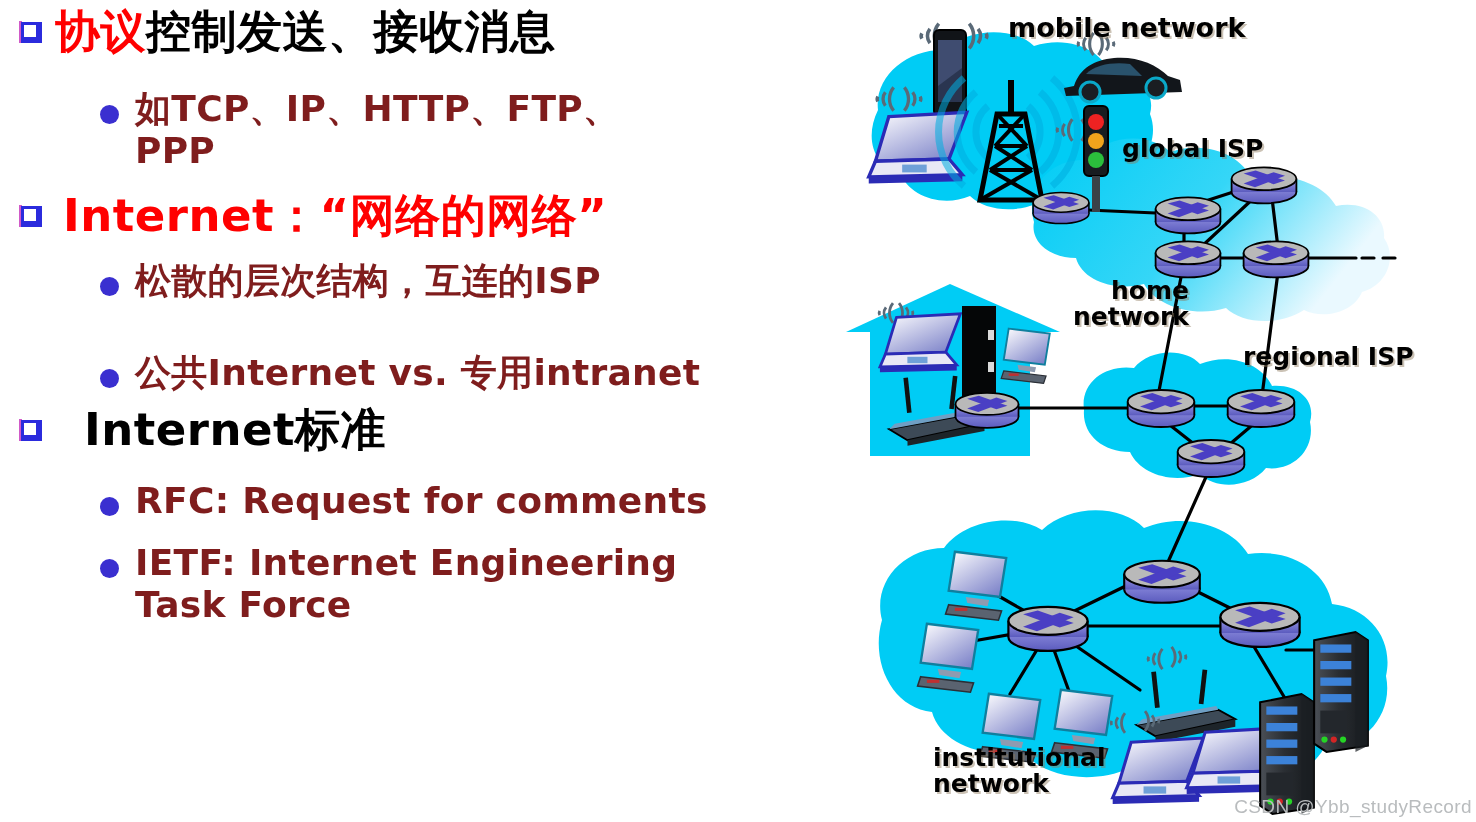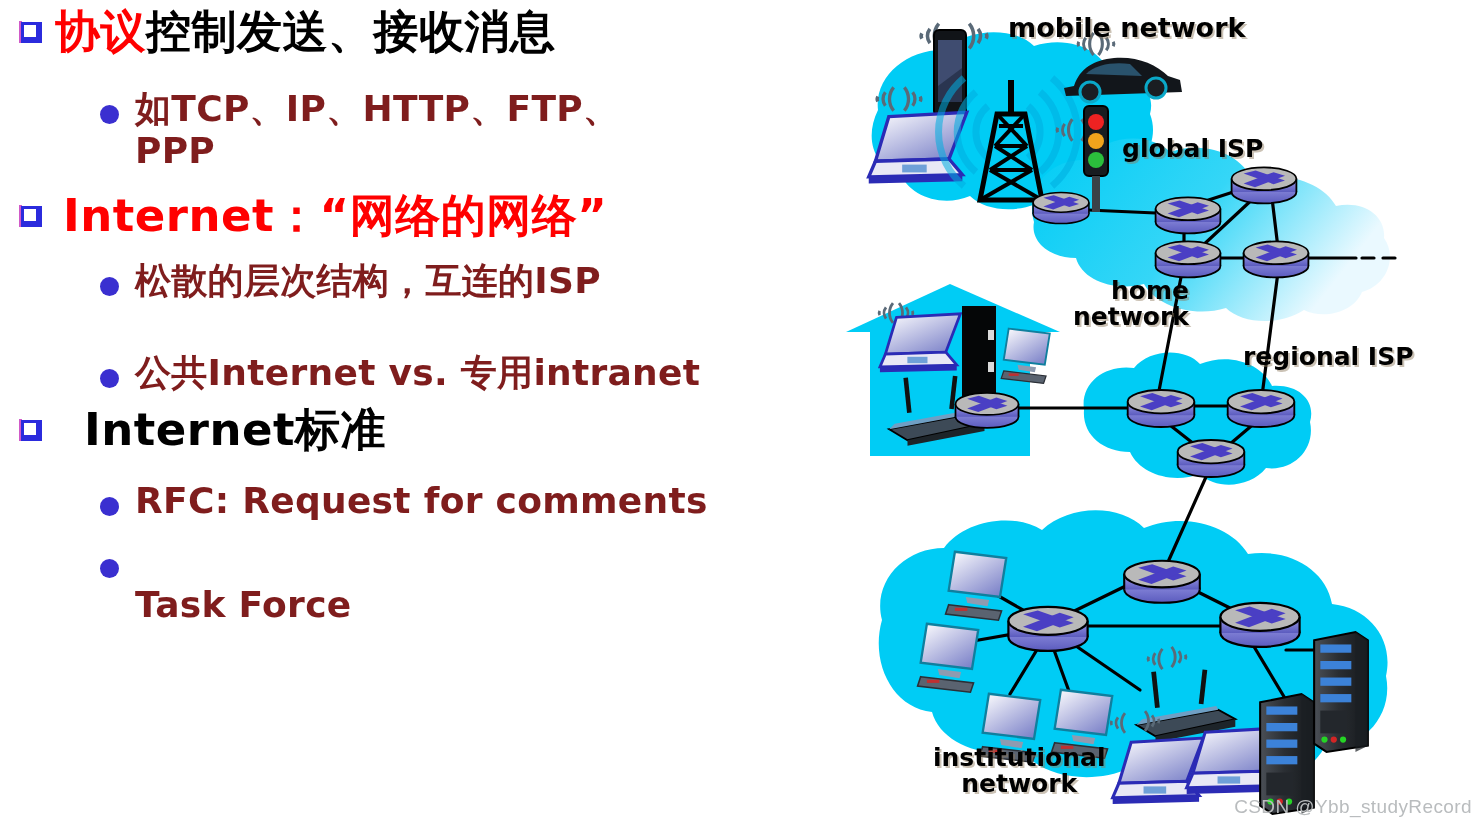--- a/index.html
+++ b/index.html
@@ -59,21 +59,21 @@
   .dlabel{
     position:absolute;font-weight:700;color:#000;
     font-family:"DejaVu Sans","Liberation Sans",sans-serif;
     text-shadow:2px 2px 0 rgba(140,120,90,.45);
     white-space:pre;line-height:1.02;
   }
   #lbl-mobile{left:170px;top:14px;font-size:27px;}
   #lbl-global{left:248px;top:136px;font-size:25px;padding-left:36px;}
   #lbl-home{left:235px;top:278px;font-size:25px;text-align:right;}
   #lbl-regional{left:405px;top:344px;font-size:25px;}
-  #lbl-inst{left:95px;top:745px;font-size:25px;text-align:center;}
+  #lbl-inst{left:95px;top:745px;font-size:25px;}
 
   #watermark{
     position:absolute;right:4px;bottom:4px;font-size:19px;color:#b9bcbe;
     font-family:"Liberation Sans","DejaVu Sans",sans-serif;letter-spacing:.4px;
   }
 </style>
 </head>
 <body>
 
 <div id="slide-text">
@@ -117,21 +117,21 @@
     <span class="t1">Internet标准</span>
   </div>
 
   <div class="lvl2" style="top:480px;">
     <span class="rd-bullet"></span>
     <span class="t2">RFC: Request for comments</span>
   </div>
 
   <div class="lvl2" style="top:542px;">
     <span class="rd-bullet"></span>
-    <span class="t2 nowrapw"><br><span>Task Force</span></span>
+    <span class="t2 nowrapw"><span>IETF: Internet Engineering</span><br><span>Task Force</span></span>
   </div>
 
 </div>
 
 <div id="diagram">
 
 <svg width="638" height="822" viewBox="0 0 638 822" xmlns="http://www.w3.org/2000/svg">
   <defs>
     <linearGradient id="gGlobal" x1="0" y1="0" x2="1" y2="0.4">
       <stop offset="0%" stop-color="#00ccf5"></stop>

